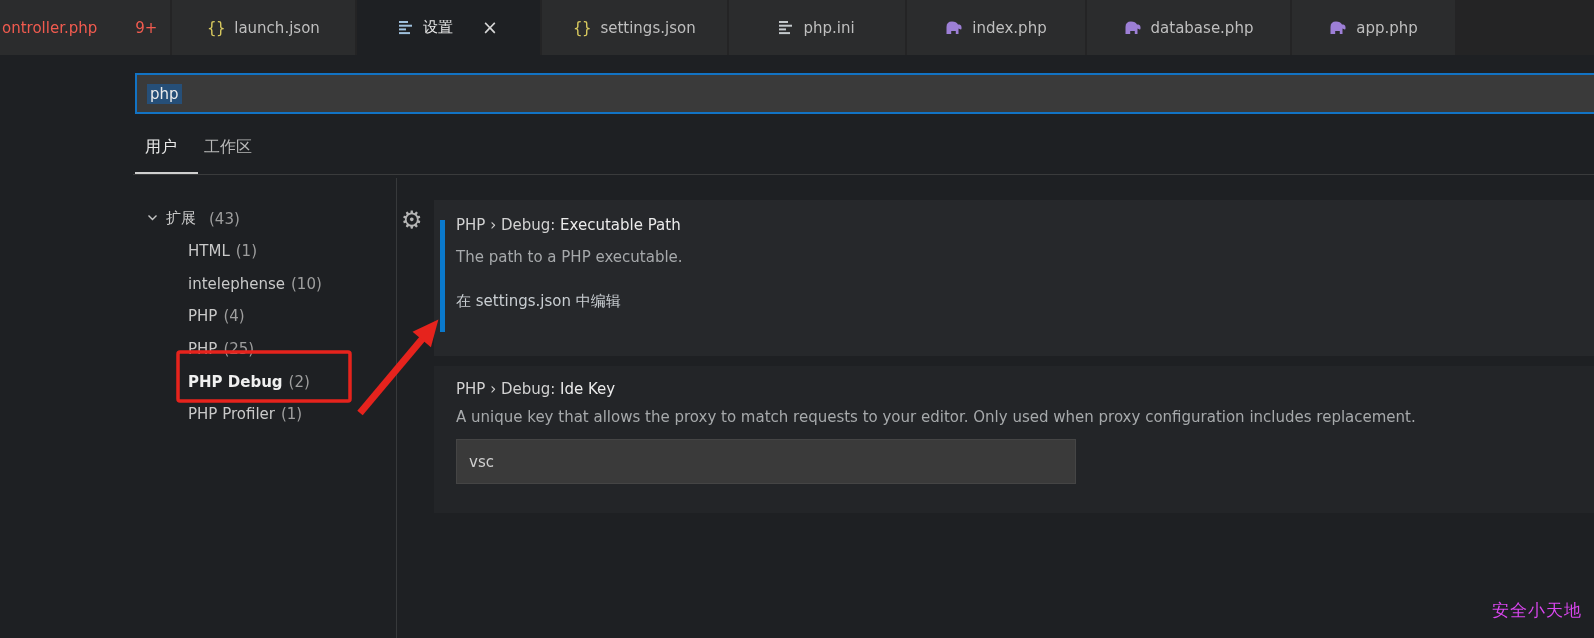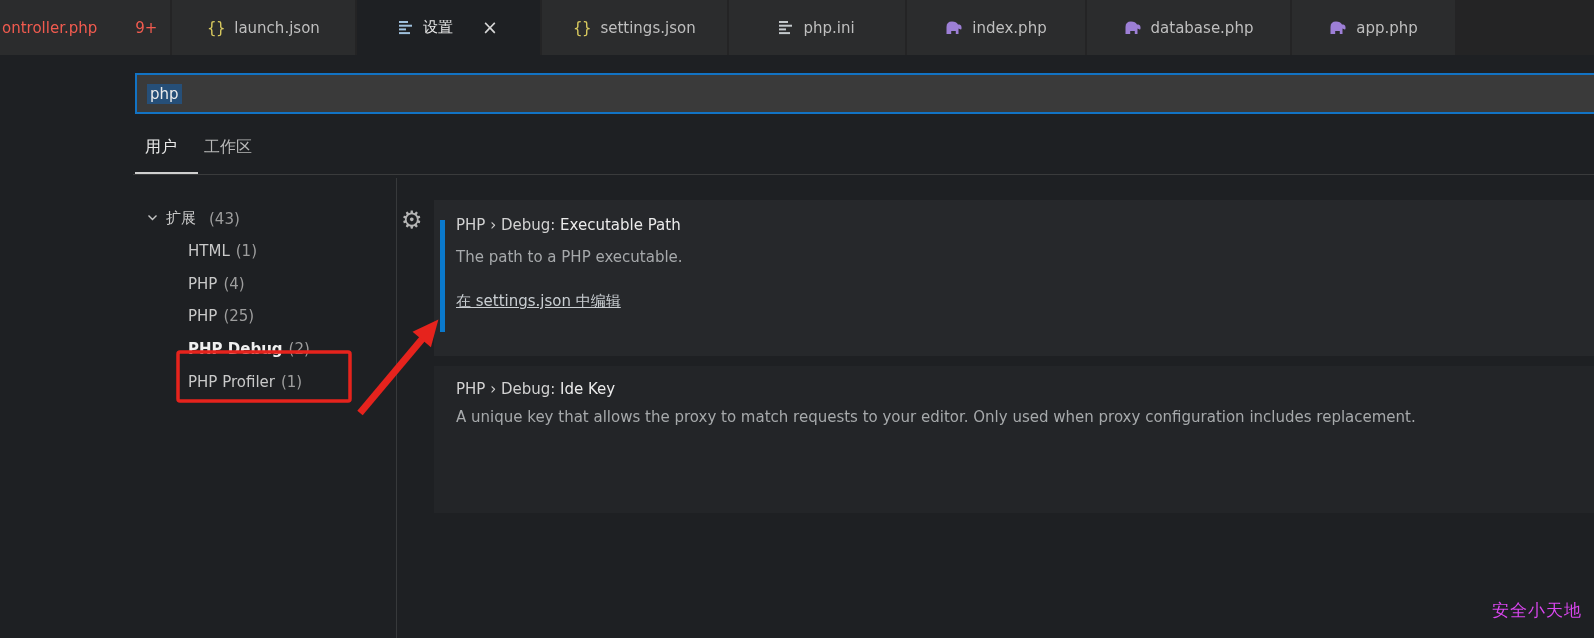--- a/index.html
+++ b/index.html
@@ -52,21 +52,21 @@
   .rows{position:absolute;left:434px;top:200px;right:0;}
   .srow{position:relative;box-sizing:border-box;background:#232528;}
   .srow.selected{background:#26282b;}
   .row1{height:156px;padding:16px 0 0 22px;}
   .row2{height:147px;margin-top:10px;padding:14px 0 0 22px;}
   .modbar{position:absolute;left:6px;top:20px;bottom:24px;width:5px;background:#0a79cc;}
   .stitle{font-size:15px;color:#d2d2d2;}
   .stitle .sname{font-weight:normal;color:#ebebeb;}
   .sdesc{margin-top:14px;font-size:15px;color:#a6a9ab;}
   .row2 .sdesc{margin-top:10px;}
-  .slink{display:inline-block;margin-top:26px;font-size:15px;color:#c9ced2;text-decoration:underline;cursor:pointer;}
+  .slink{display:inline-block;margin-top:26px;font-size:15px;color:#c9ced2;cursor:pointer;}
   .svalue{
     display:block;margin-top:13px;width:620px;height:45px;box-sizing:border-box;
     background:#3a3a3a;border:1px solid #454545;color:#cfcfcf;font-size:15px;
     padding-left:12px;font-family:inherit;
   }
   
   .annot{position:absolute;left:0;top:0;pointer-events:none;}
   
   .watermark{position:absolute;right:12px;bottom:16px;font-size:17px;font-weight:normal;color:#d946ef;letter-spacing:1px;}
 </style>
@@ -158,20 +158,24 @@
             <path d="M2.5 4.5 L6.5 8.5 L10.5 4.5" stroke="#c5c5c5" stroke-width="1.4" fill="none"></path>
           </svg></span>
       <span>扩展</span>
       <span class="count">(43)</span>
     </div>
     <div class="toc-item">
       <span>HTML</span>
       <span class="count">(1)</span>
     </div>
     <div class="toc-item">
+      <span>intelephense</span>
+      <span class="count">(10)</span>
+    </div>
+    <div class="toc-item">
       <span>PHP</span>
       <span class="count">(4)</span>
     </div>
     <div class="toc-item">
       <span>PHP</span>
       <span class="count">(25)</span>
     </div>
     <div class="toc-item hl">
       <span>PHP Debug</span>
       <span class="count">(2)</span>
@@ -192,20 +196,21 @@
         <span>PHP › Debug: </span><span class="sname">Executable Path</span>
       </div>
       <div class="sdesc">The path to a PHP executable.</div>
       <span class="slink">在 settings.json 中编辑</span>
     </div>
     <div class="srow row2">
       <div class="stitle">
         <span>PHP › Debug: </span><span class="sname">Ide Key</span>
       </div>
       <div class="sdesc">A unique key that allows the proxy to match requests to your editor. Only used when proxy configuration includes replacement.</div>
+      <input class="svalue" type="text" value="vsc" style="">
     </div>
   </div>
 
   <svg class="annot" width="1594" height="638" viewBox="0 0 1594 638">
     <rect x="178" y="352" width="172" height="49" rx="2" fill="none" stroke="#e6231d" stroke-width="3.5"></rect>
     <g transform="translate(360,413) rotate(-50)">
       <line x1="0" y1="0" x2="98" y2="0" stroke="#e6231d" stroke-width="7"></line>
       <polygon points="96,-12 122,0 96,12" fill="#e6231d"></polygon>
     </g>
   </svg>

